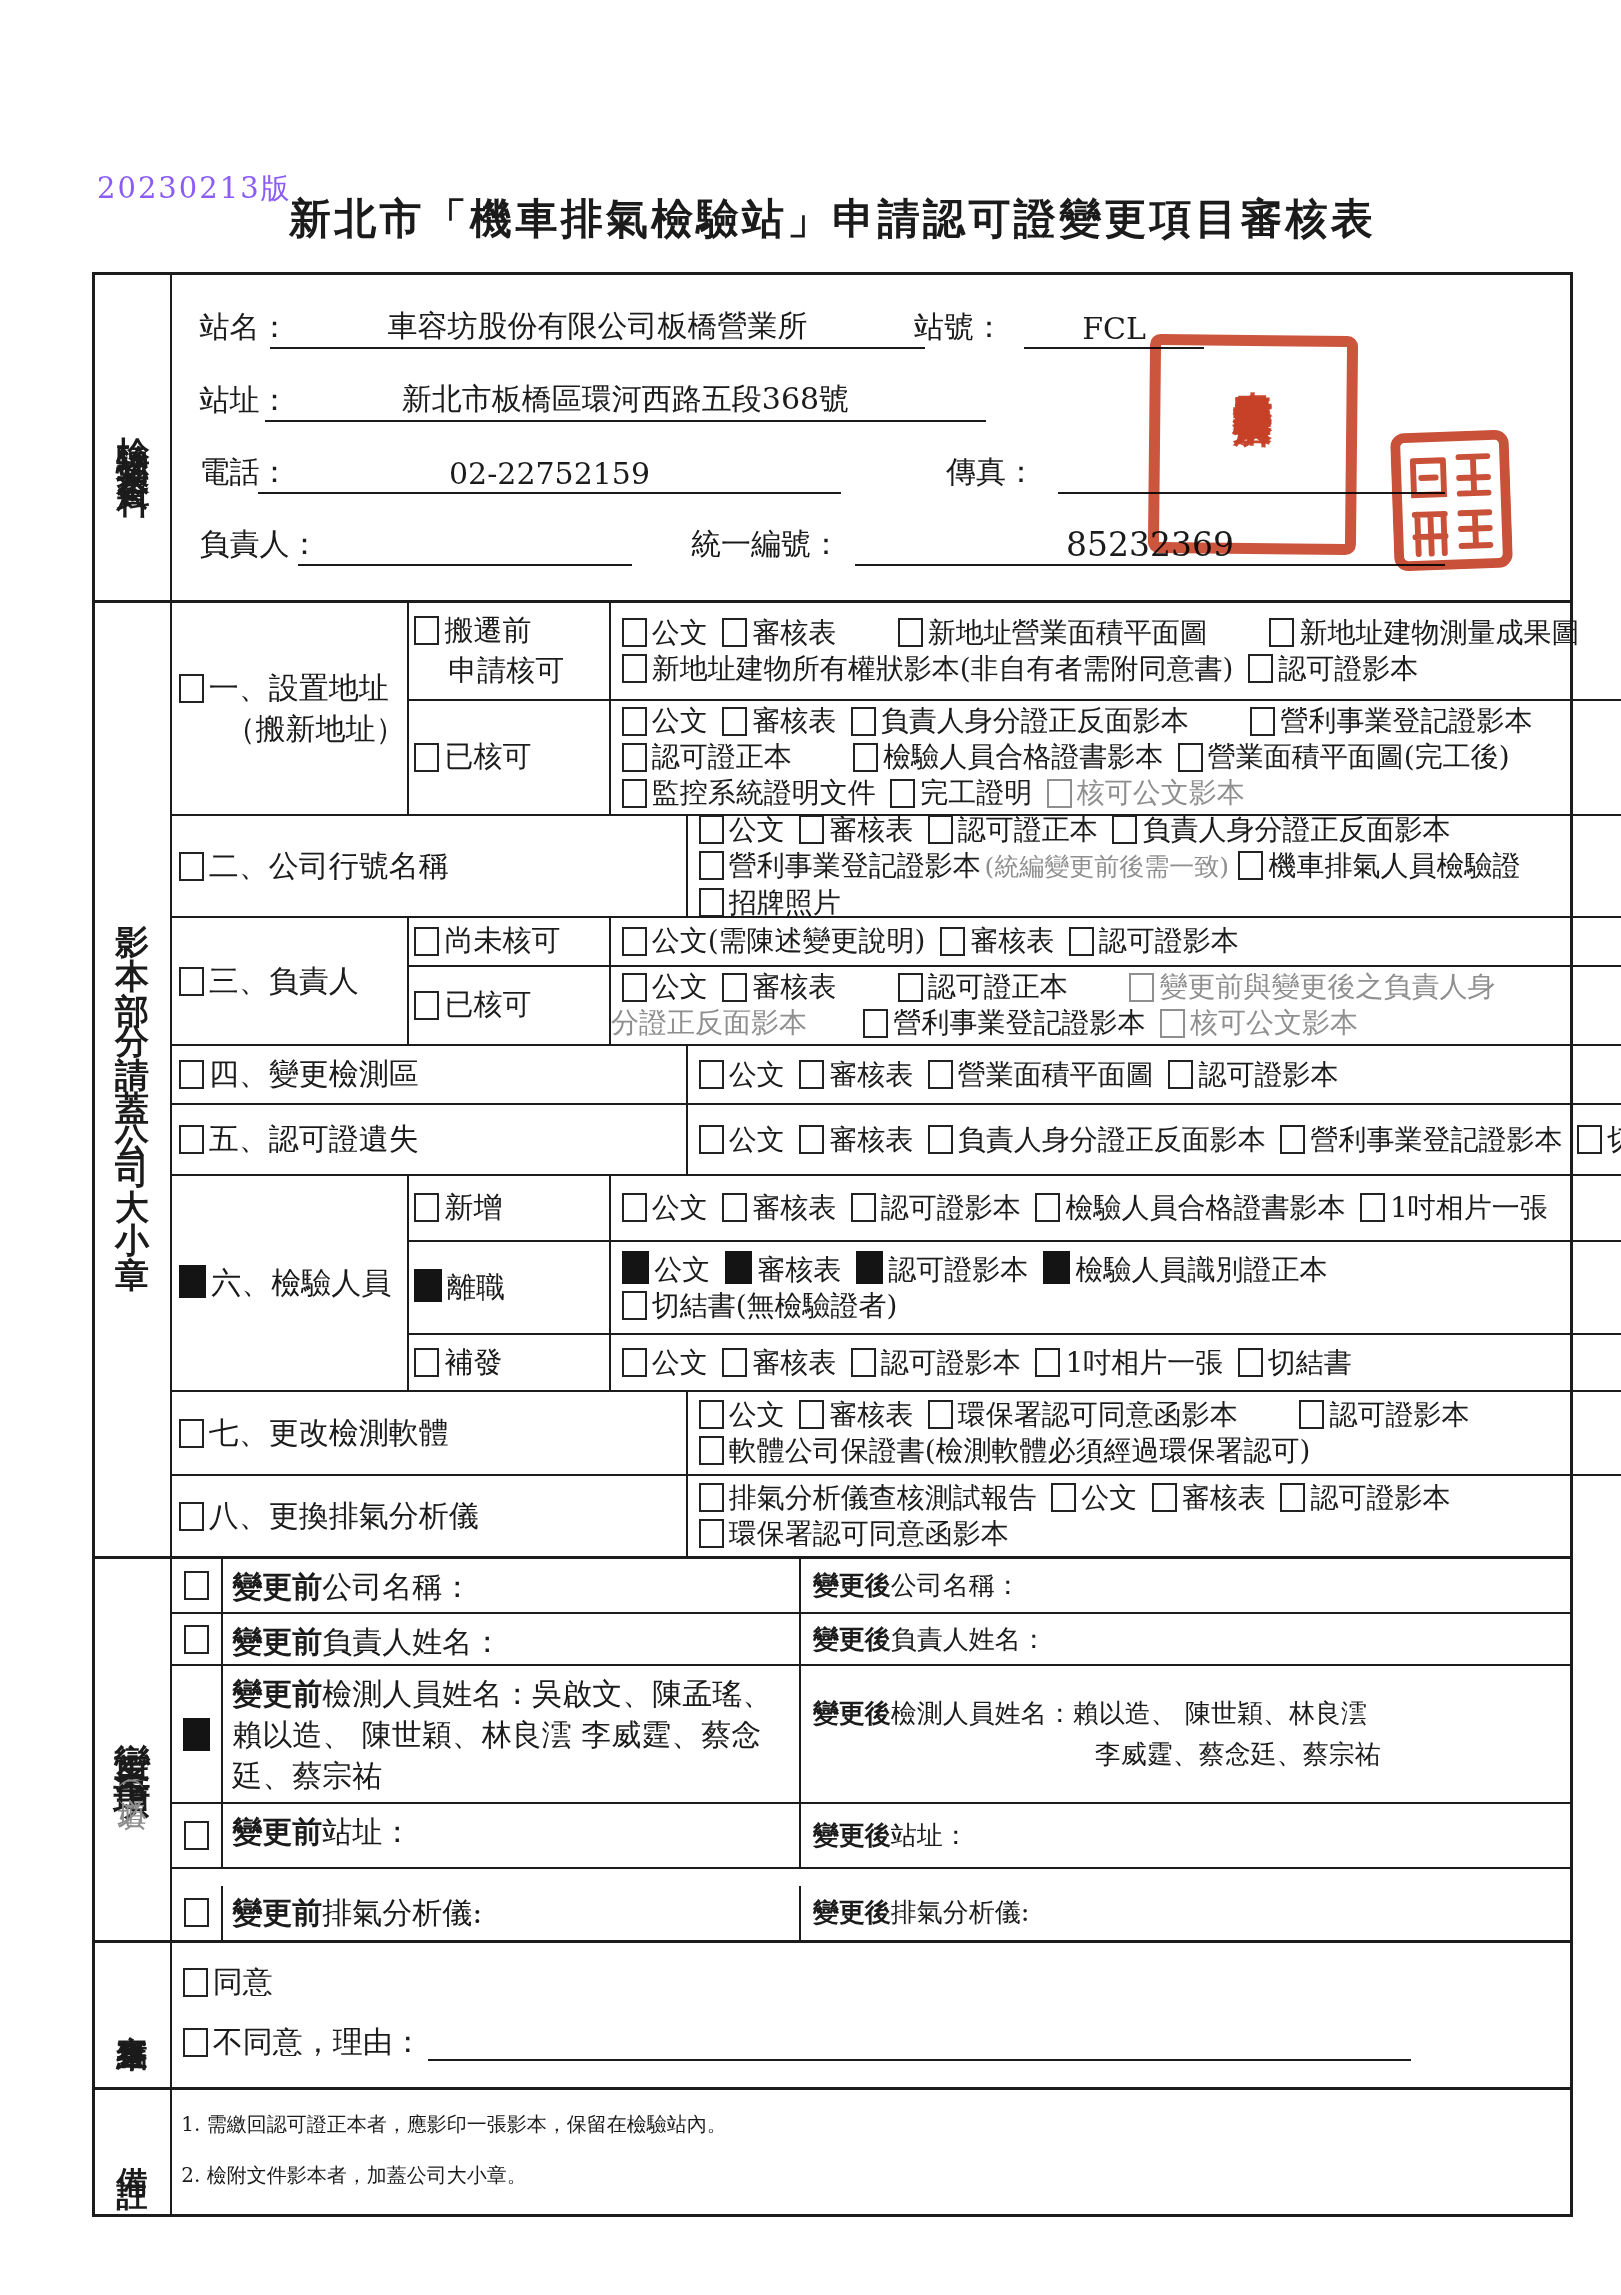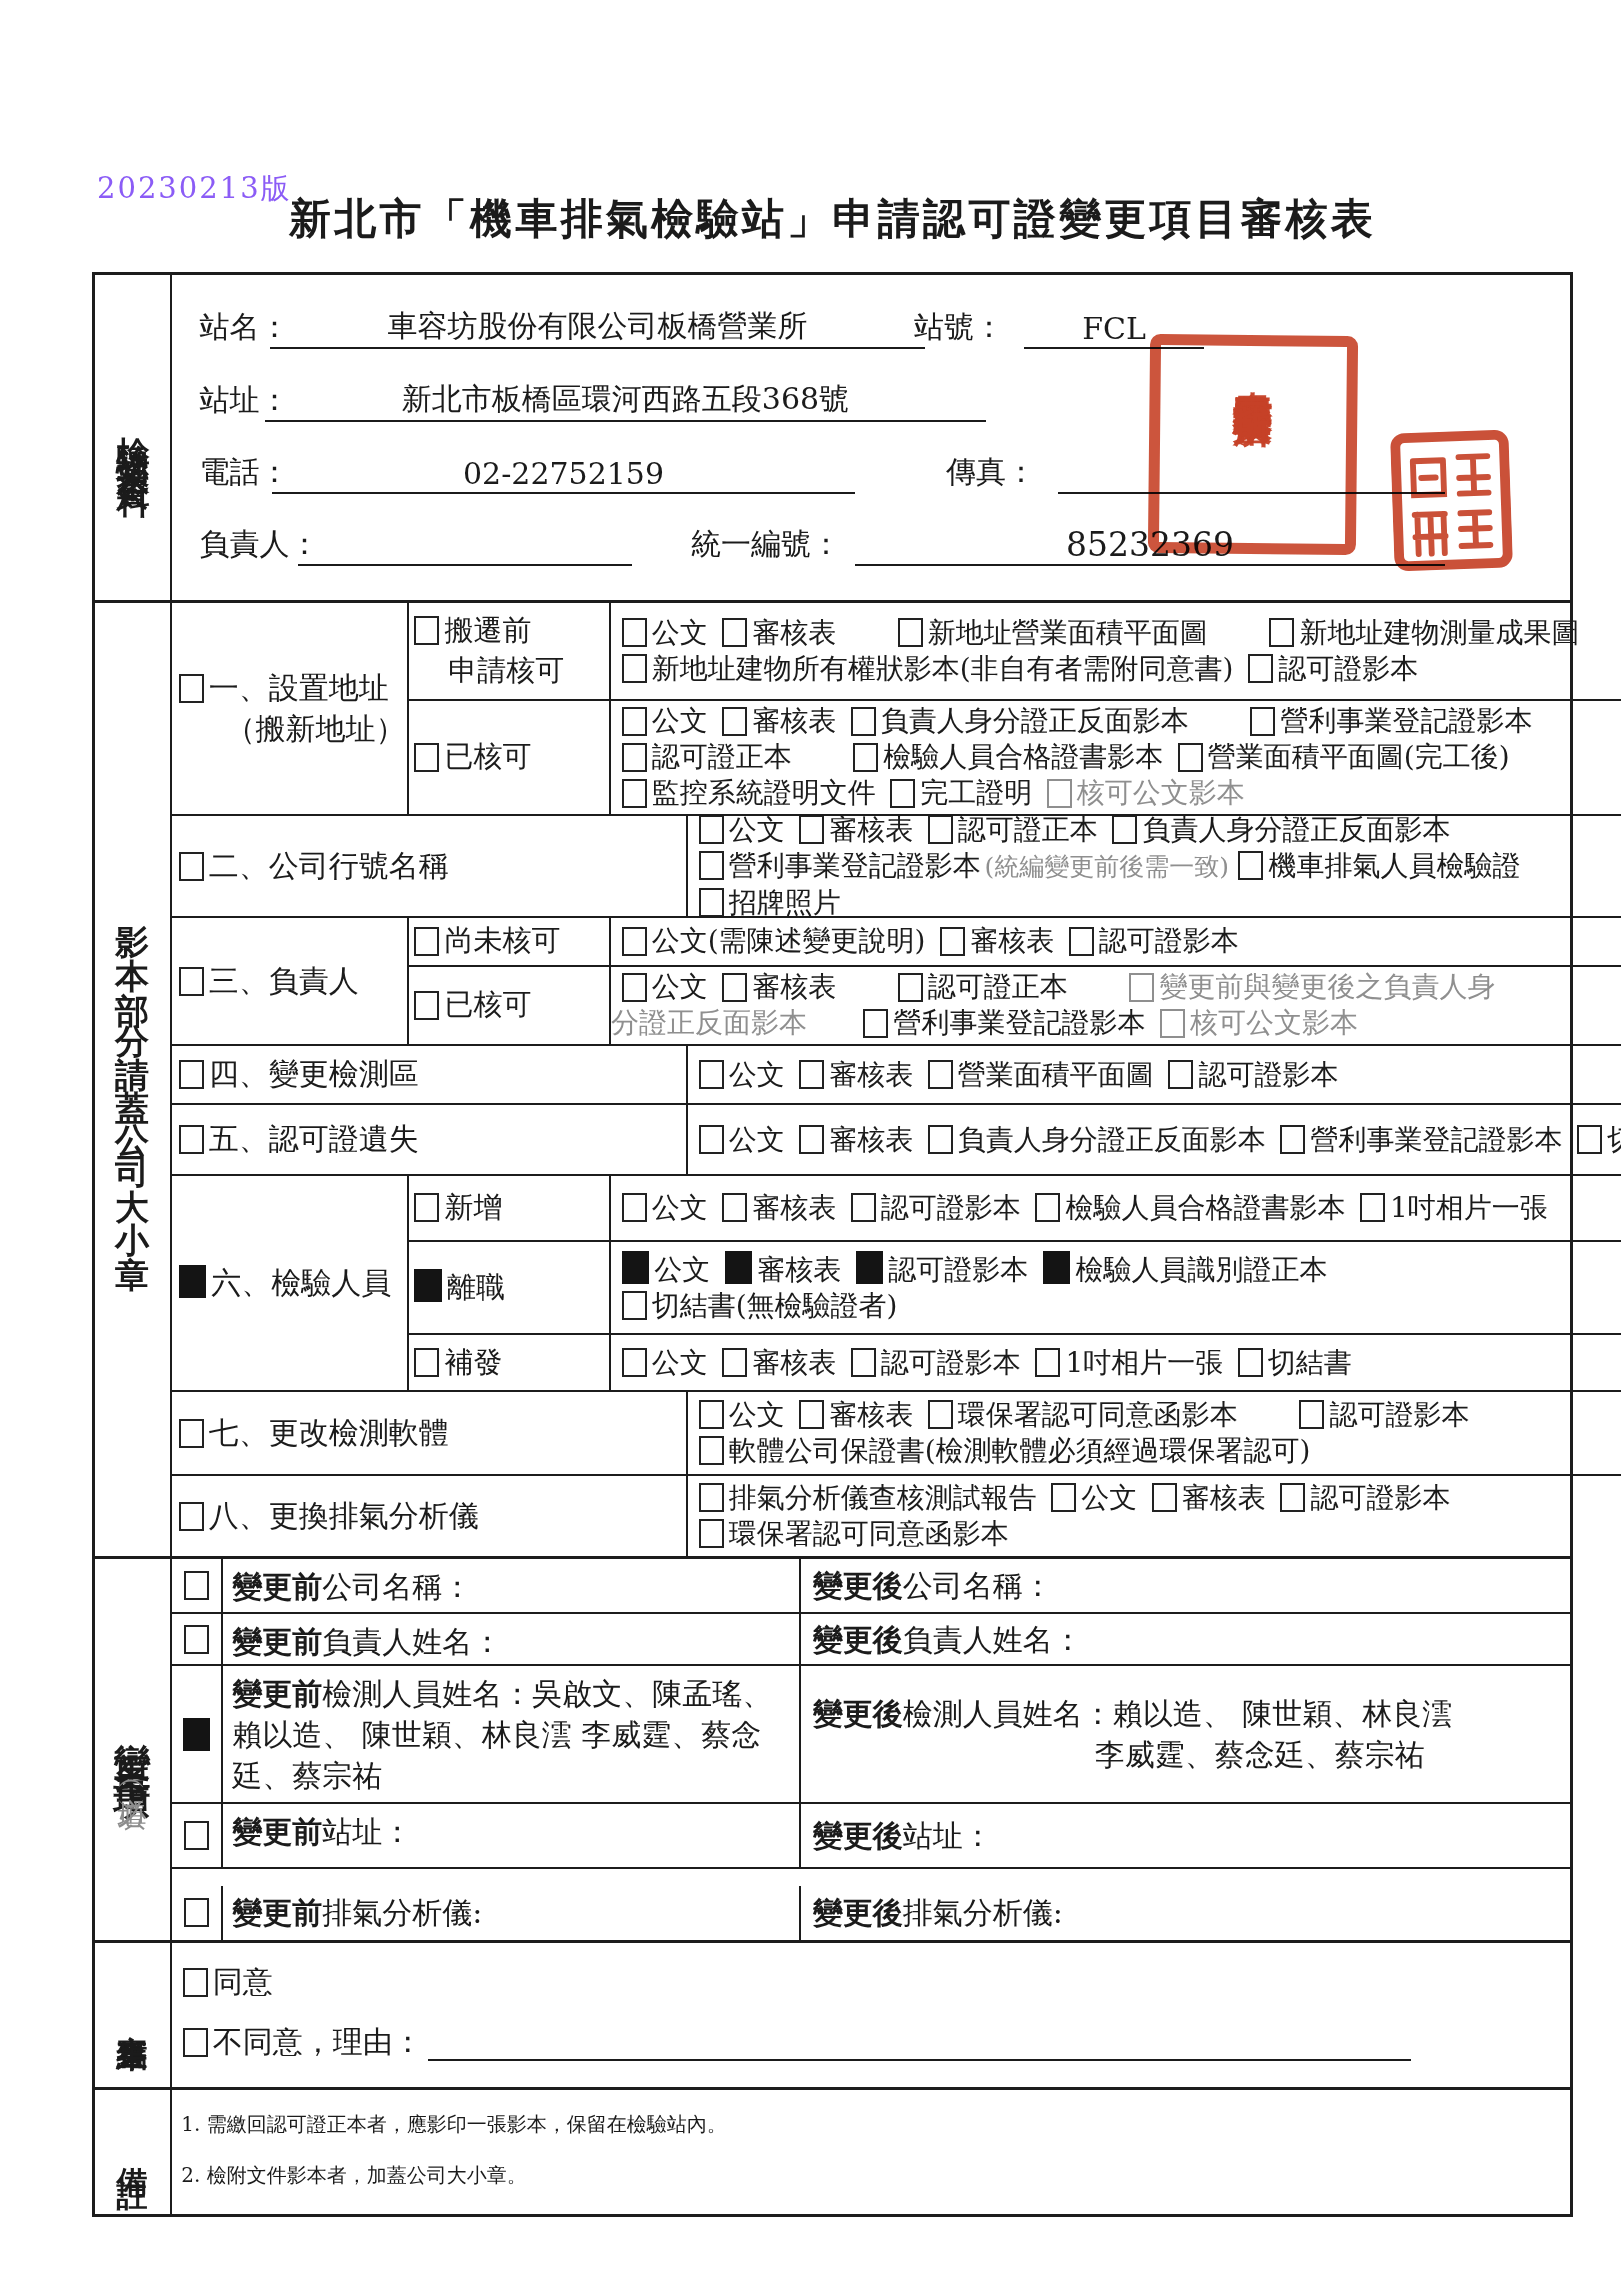--- a/index.html
+++ b/index.html
@@ -71,21 +71,21 @@
   
   .sec-change{height:384px;}
   .chrows{flex:1;display:flex;flex-direction:column;}
   .chrow{display:flex;border-bottom:2.6px solid #1c1c1c;box-sizing:border-box;}
   .chrow:last-child{border-bottom:none;margin-top:17px;}
   .chk{width:51px;border-right:2.6px solid #1c1c1c;box-sizing:border-box;display:flex;
        align-items:center;justify-content:center;flex-shrink:0;}
   .chk .cb{margin-right:0;}
   .before{width:578px;border-right:2.6px solid #1c1c1c;box-sizing:border-box;padding:6.6px 9.2px;
           font-size:30px;line-height:41px;flex-shrink:0;}
-  .after{flex:1;padding:6.6px 11.8px;font-size:30px;line-height:41px;box-sizing:border-box;
+  .after{flex:1;padding:6.6px 11.8px;font-size:26px;line-height:41px;box-sizing:border-box;
          display:flex;flex-direction:column;justify-content:center;}
   .strong{font-weight:700;}
   .after-l2{padding-left:282px;}
 
   
   .sec-review{height:147px;}
   .review-content{flex:1;padding:9.2px 0 0 10.5px;box-sizing:border-box;}
   .rline{font-size:30px;line-height:60px;white-space:nowrap;}
   .reason-line{display:inline-block;width:983px;border-bottom:2.6px solid #1b1b1b;height:31px;vertical-align:-9.2px;margin-left:5.2px;}
 
@@ -116,21 +116,21 @@
           <span class="ufield" style="left:852px;width:180px"><span>FCL</span></span>
         </div>
 
         <div class="frow" style="top:104px">
           <span class="flabel" style="left:27.5px">站址：</span>
           <span class="ufield" style="left:93px;width:721px"><span>新北市板橋區環河西路五段368號</span></span>
         </div>
 
         <div class="frow" style="top:176px">
           <span class="flabel" style="left:27.5px">電話：</span>
-          <span class="ufield" style="left:100px;width:583px"><span>02-22752159</span></span>
+          <span class="ufield" style="left:86px;width:583px"><span>02-22752159</span></span>
           <span class="flabel" style="left:774px">傳真：</span>
           <span class="ufield" style="left:886px;width:387px"><span></span></span>
         </div>
 
         <div class="frow" style="top:248px">
           <span class="flabel" style="left:27.5px">負責人：</span>
           <span class="ufield" style="left:126px;width:334px"><span></span></span>
           <span class="flabel" style="left:519px">統一編號：</span>
           <span class="ufield" style="left:683px;width:590px;font-size:33px"><span>85232369</span></span>
         </div>

